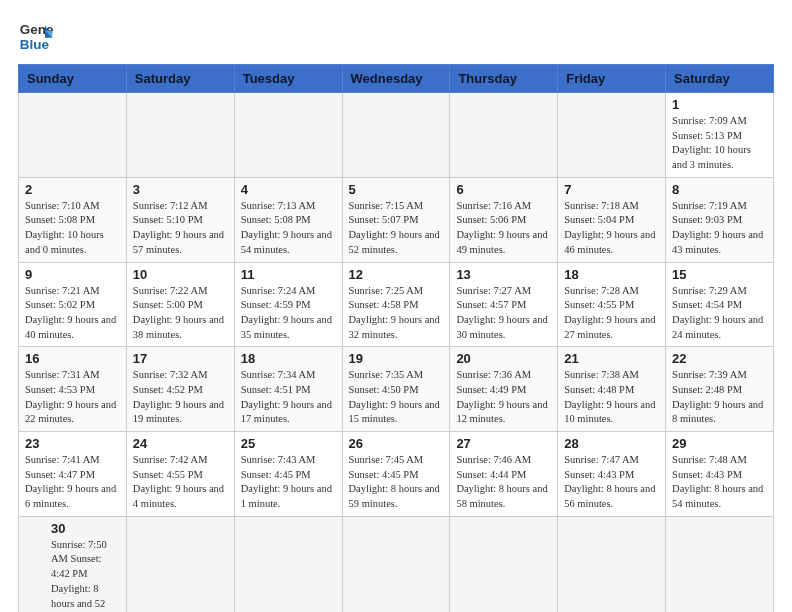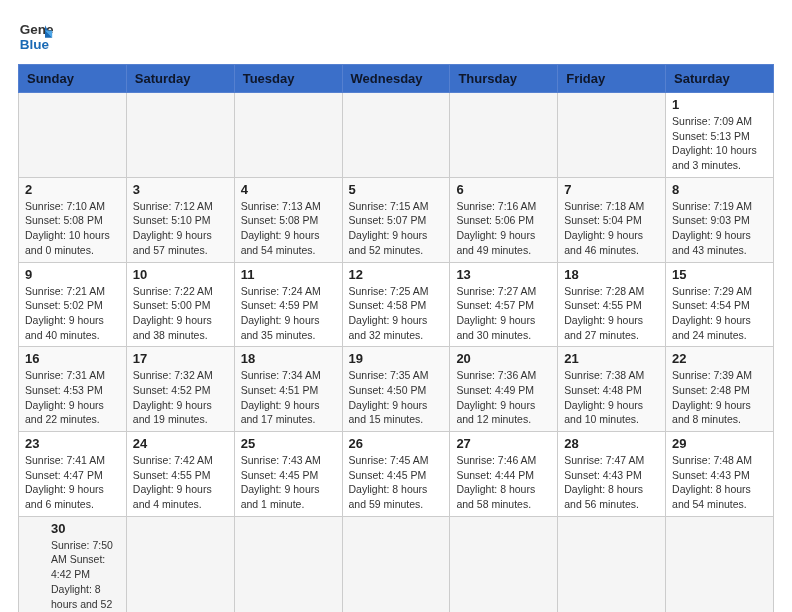--- a/index.html
+++ b/index.html
@@ -77,20 +77,21 @@
       font-size: 13px;
       font-weight: bold;
       color: #222;
       display: block;
       margin-bottom: 2px;
     }
     .day-info {
       font-size: 10.5px;
       color: #333;
       line-height: 1.4;
+      font-family: Liberation Serif, serif;
     }
     .last-row td {
       background: #f5f5f5 !important;
       padding-left: 32px;
     }
   </style>
 </head>
 <body>
 
 <div class="page">

